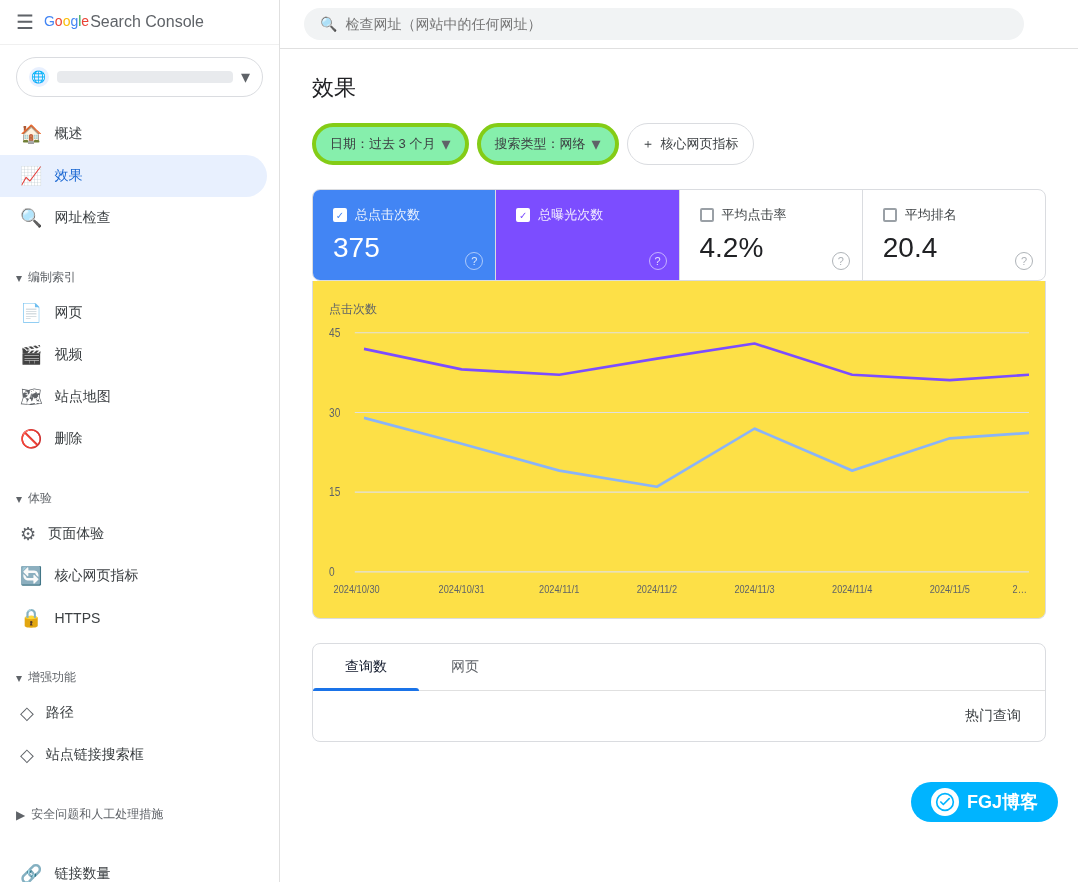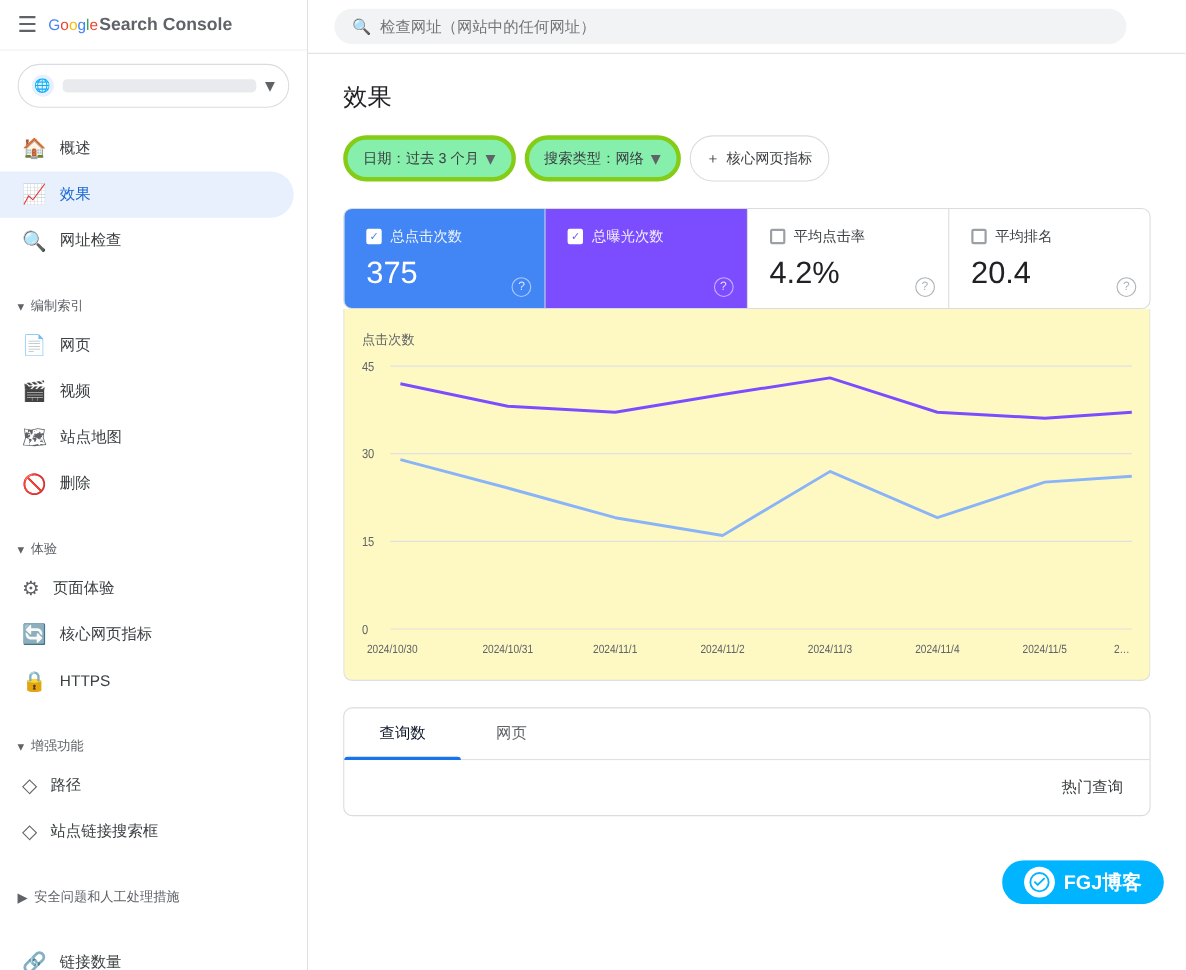--- a/index.html
+++ b/index.html
@@ -33,21 +33,21 @@
       align-items: flex-start;
       gap: 1px;
     }
     .g-blue { color: #4285F4; }
     .g-red { color: #EA4335; }
     .g-yellow { color: #FBBC05; }
     .g-green { color: #34A853; }
     .console-text {
       font-size: 16px;
       color: #5f6368;
-      font-weight: 700;
+      font-weight: 400;
     }
 
     .property-selector {
       display: flex;
       align-items: center;
       margin: 12px 16px;
       padding: 8px 12px;
       border: 1px solid #dadce0;
       border-radius: 24px;
       cursor: pointer;
@@ -256,21 +256,21 @@
     .metric-card:not(.active-blue):not(.active-purple) .metric-checkbox {
       border-color: #9aa0a6;
     }
 
     
     .chart-container {
       border: 1px solid #dadce0;
       border-top: none;
       border-radius: 0 0 8px 8px;
       padding: 20px 16px 16px;
-      background: #fef9c3;
+      background: #fde047;
       margin-bottom: 24px;
     }
     .chart-y-label {
       font-size: 12px;
       color: #5f6368;
       margin-bottom: 4px;
     }
     .chart-svg-wrap {
       width: 100%;
       height: 280px;

